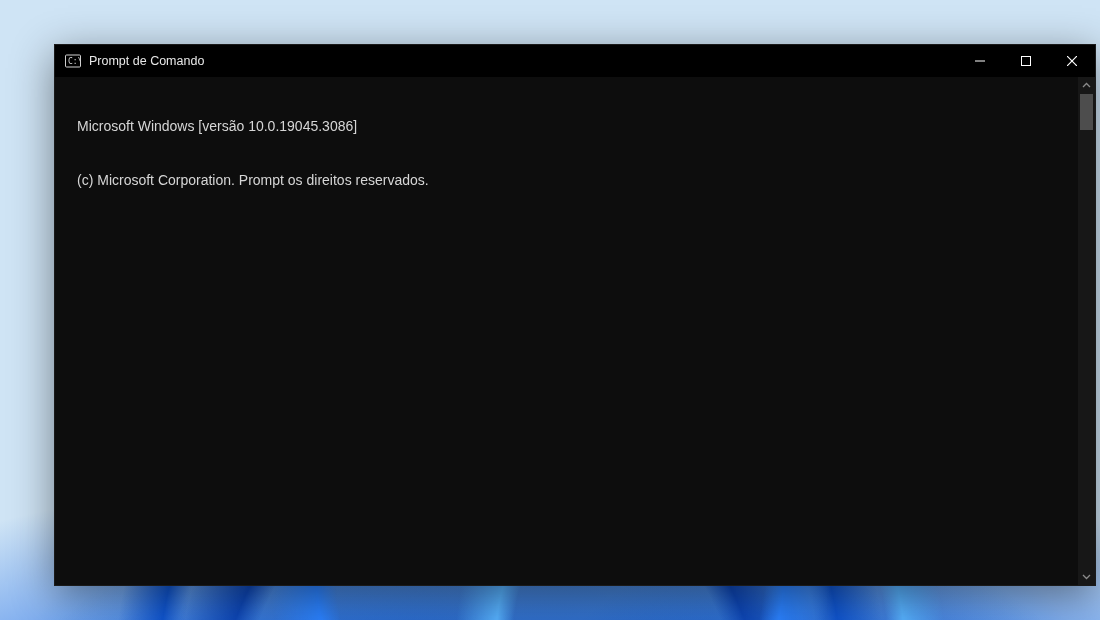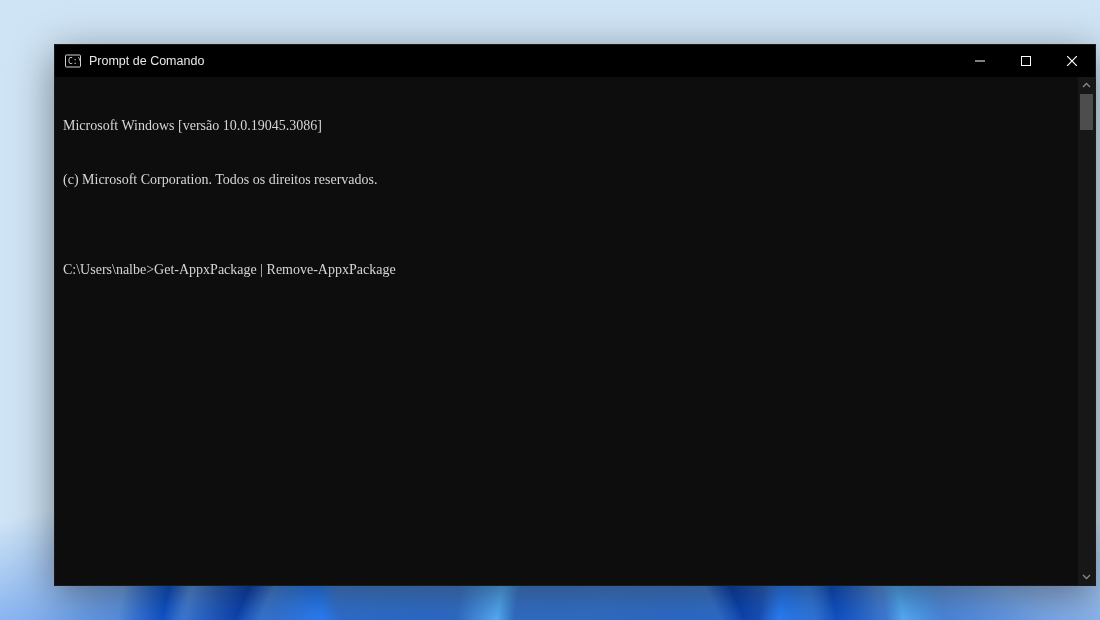--- a/index.html
+++ b/index.html
@@ -84,23 +84,23 @@
   }
   .winbtn svg { display: block; }
 
   .terminal-body {
     position: relative;
     flex: 1 1 auto;
     display: flex;
   }
   .terminal-content {
     flex: 1 1 auto;
-    padding: 4px 6px 4px 8px;
+    padding: 4px 6px 4px 22px;
     color: #d6d6d6;
-    font-family: Liberation Serif, serif;
+    font-family: Liberation Sans, sans-serif;
     font-size: 14px;
     line-height: 18px;
     white-space: pre;
     background: #0d0d0d;
   }
   .terminal-content .line { white-space: pre; }
 
   
   .scrollbar {
     width: 17px;
@@ -168,23 +168,22 @@
       <svg width="10" height="10" viewBox="0 0 10 10">
         <line x1="0" y1="0" x2="10" y2="10" stroke="#ffffff" stroke-width="1.2"></line>
         <line x1="10" y1="0" x2="0" y2="10" stroke="#ffffff" stroke-width="1.2"></line>
       </svg>
     </div>
   </div>
 
   <div class="terminal-body">
     <div class="terminal-content">
       <div class="line">Microsoft Windows [versão 10.0.19045.3086]</div>
-      <div class="line">(c) Microsoft Corporation. Todos os direitos reservados.</div>
+      <div class="line">(c) Microsoft Corporation. Prompt os direitos reservados.</div>
       <div class="line"></div>
-      <div class="line"><span>C:\Users\nalbe&gt;</span><span>Get-AppxPackage | Remove-AppxPackage</span></div>
     </div>
 
     <div class="scrollbar">
       <div class="scroll-arrow">
         <svg width="9" height="9" viewBox="0 0 9 9">
           <polyline points="1,6 4.5,2.5 8,6" fill="none" stroke="#8a8a8a" stroke-width="1.3"></polyline>
         </svg>
       </div>
       <div class="scroll-track">
         <div class="scroll-thumb"></div>

